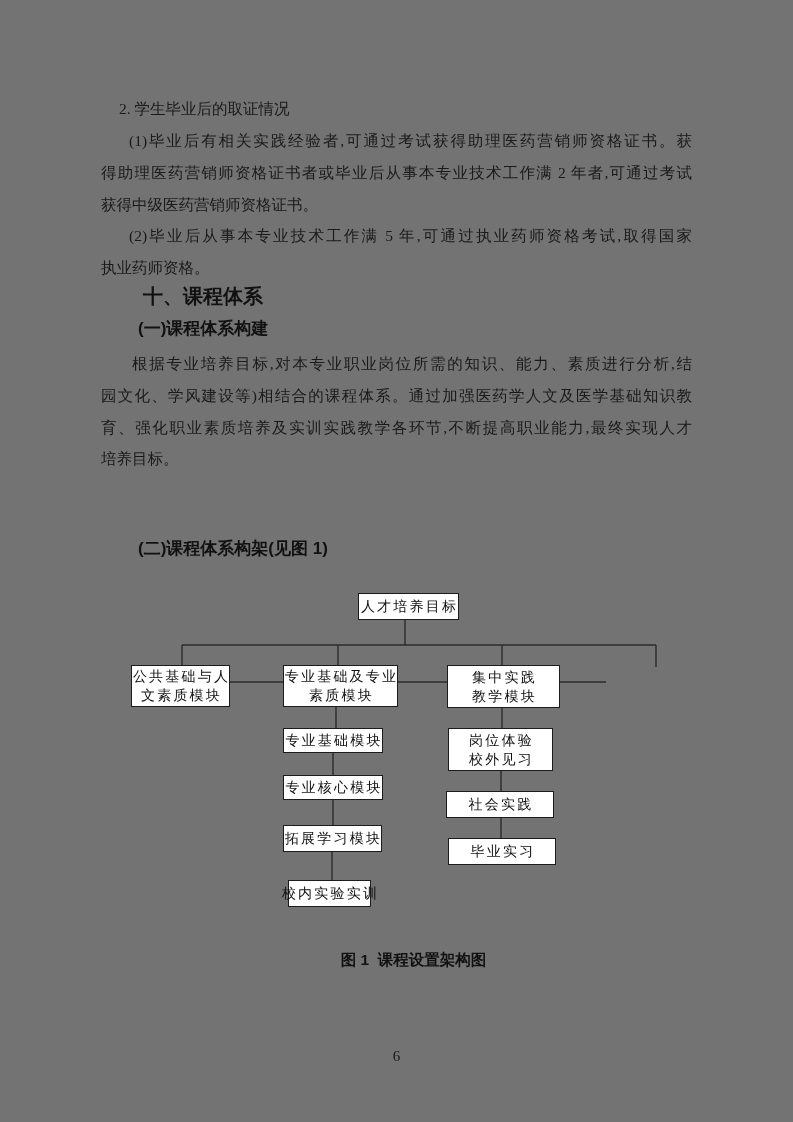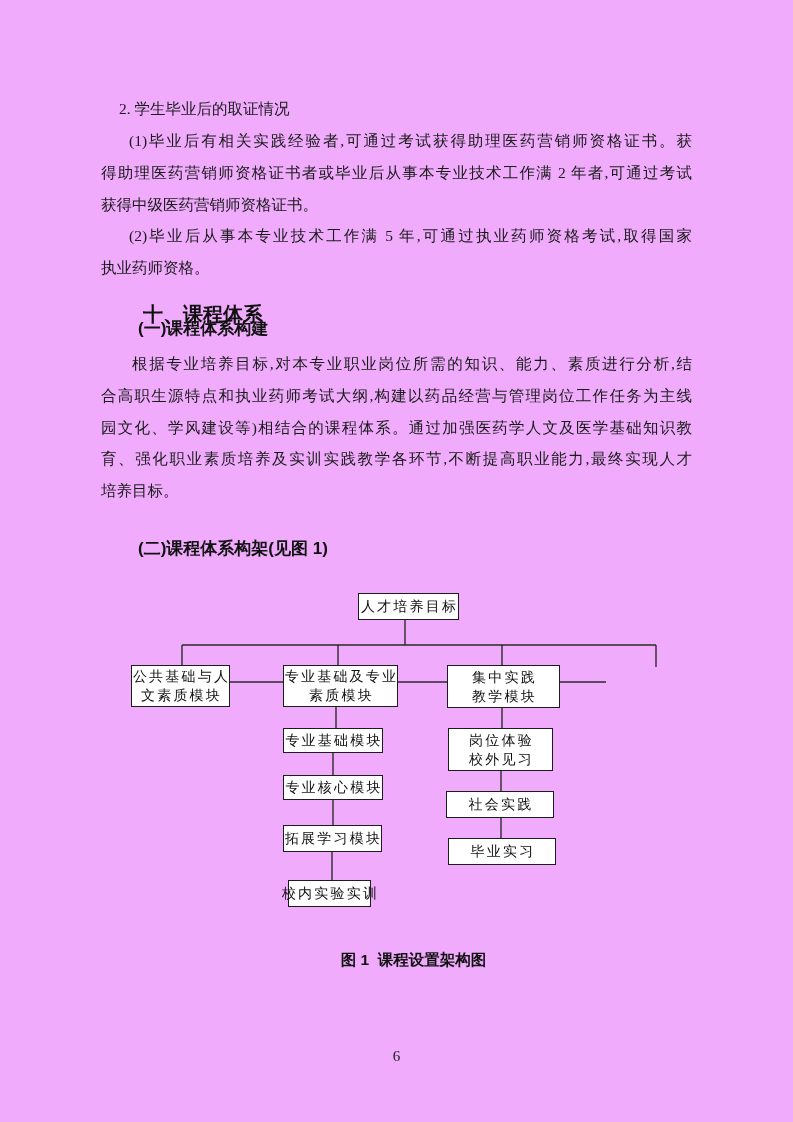--- a/index.html
+++ b/index.html
@@ -1,20 +1,20 @@
 <!DOCTYPE html>
 <html><head>
 <meta charset="utf-8">
 <style>
   html, body { margin: 0; padding: 0; background: #ffffff; }
   .page {
     position: relative;
     width: 793px;
     height: 1122px;
-    background: #f0abfc;
+    background: #737373;
     overflow: hidden;
     font-family: "Liberation Serif", "DejaVu Serif", serif;
     color: #1a1a1a;
   }
 
   
   .para {
     position: absolute;
     left: 101px;
     width: 591px;
@@ -36,21 +36,21 @@
   .h-sec {
     position: absolute;
     left: 101px;
     width: 591px;
     height: 30px;
     line-height: 30px;
     font-family: "Liberation Sans", "DejaVu Sans", sans-serif;
     font-weight: bold;
     color: #111111;
   }
-  .h1 { font-size: 20px; text-indent: 42px; margin-top: 18px; }
+  .h1 { font-size: 20px; text-indent: 42px; }
   .h2 { font-size: 17px; text-indent: 37px; }
 
   
   .connectors {
     position: absolute;
     left: 0; top: 0;
     width: 793px; height: 1122px;
     pointer-events: none;
   }
   .node {
@@ -114,21 +114,20 @@
     <div class="ln ind">(2)毕业后从事本专业技术工作满 5 年,可通过执业药师资格考试,取得国家</div>
     <div class="ln end">执业药师资格。</div>
   </div>
 
   <div class="h-sec h1" style="top:281px">十、课程体系</div>
 
   <div class="h-sec h2" style="top:314px">(一)课程体系构建</div>
 
   <div class="para" style="top:348px">
     <div class="ln ind-body">根据专业培养目标,对本专业职业岗位所需的知识、能力、素质进行分析,结</div>
-    <div class="ln">合高职生源特点和执业药师考试大纲,构建以药品经营与管理岗位工作任务为主线</div>
     <div class="ln">园文化、学风建设等)相结合的课程体系。通过加强医药学人文及医学基础知识教</div>
     <div class="ln">育、强化职业素质培养及实训实践教学各环节,不断提高职业能力,最终实现人才</div>
     <div class="ln end">培养目标。</div>
   </div>
 
   <div class="h-sec h2" style="top:534px">(二)课程体系构架(见图 1)</div>
 
   <svg class="connectors" viewBox="0 0 793 1122">
     <g stroke="#2b2b2b" stroke-width="1.4">
       <line x1="405" y1="620" x2="405" y2="645"></line>

